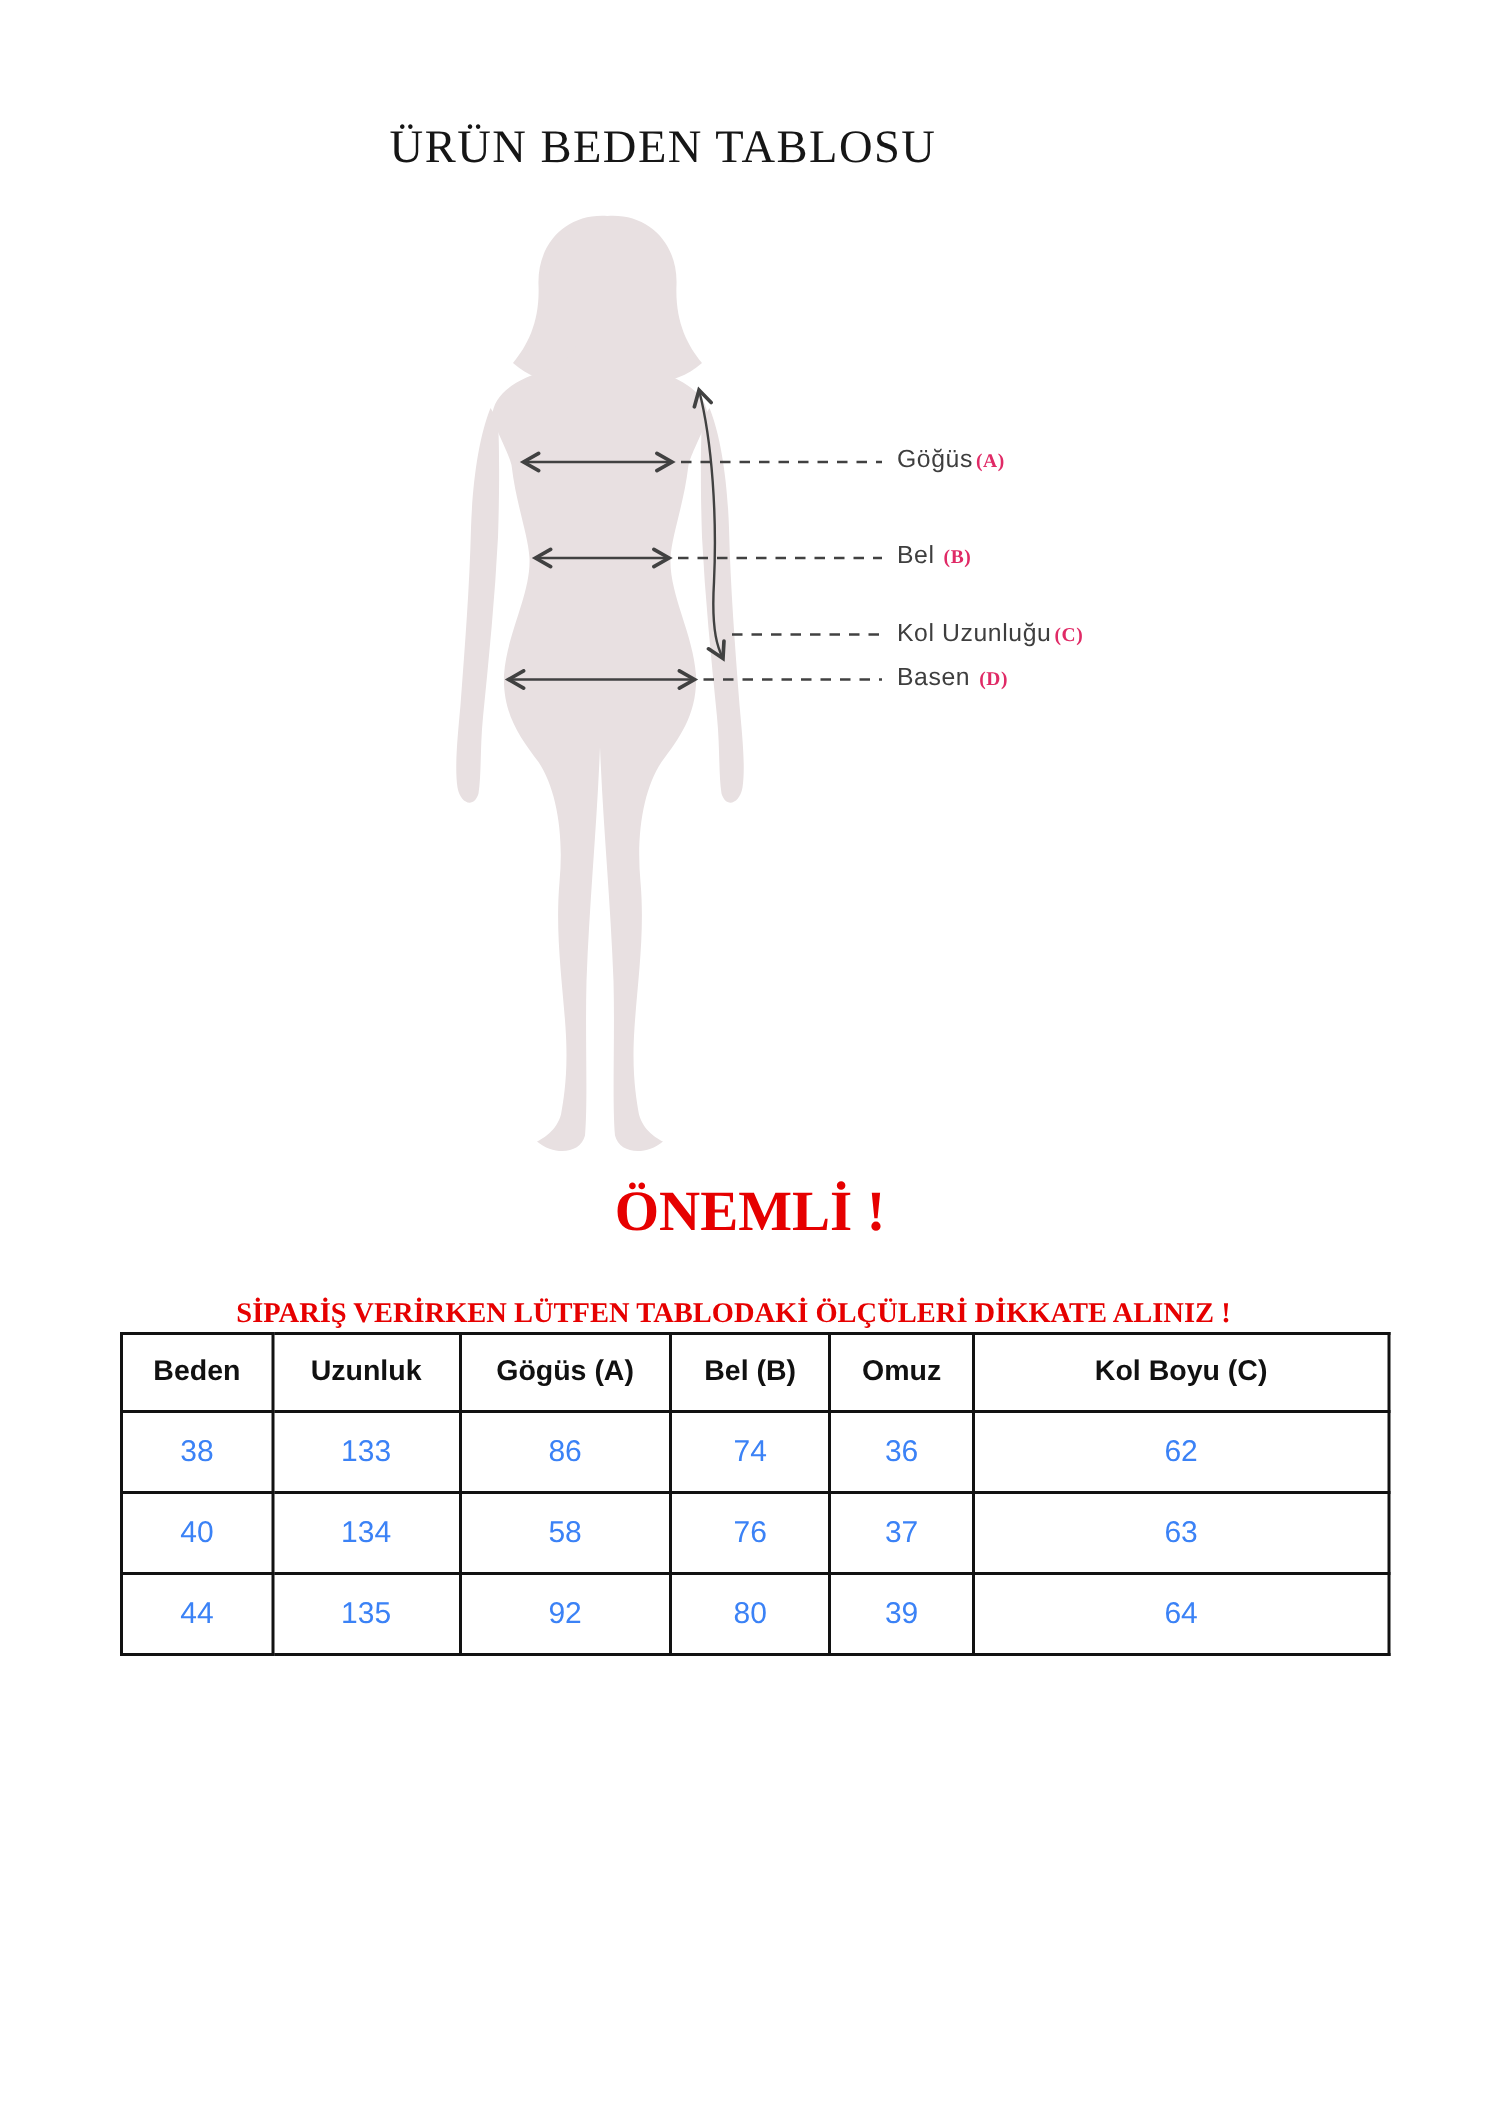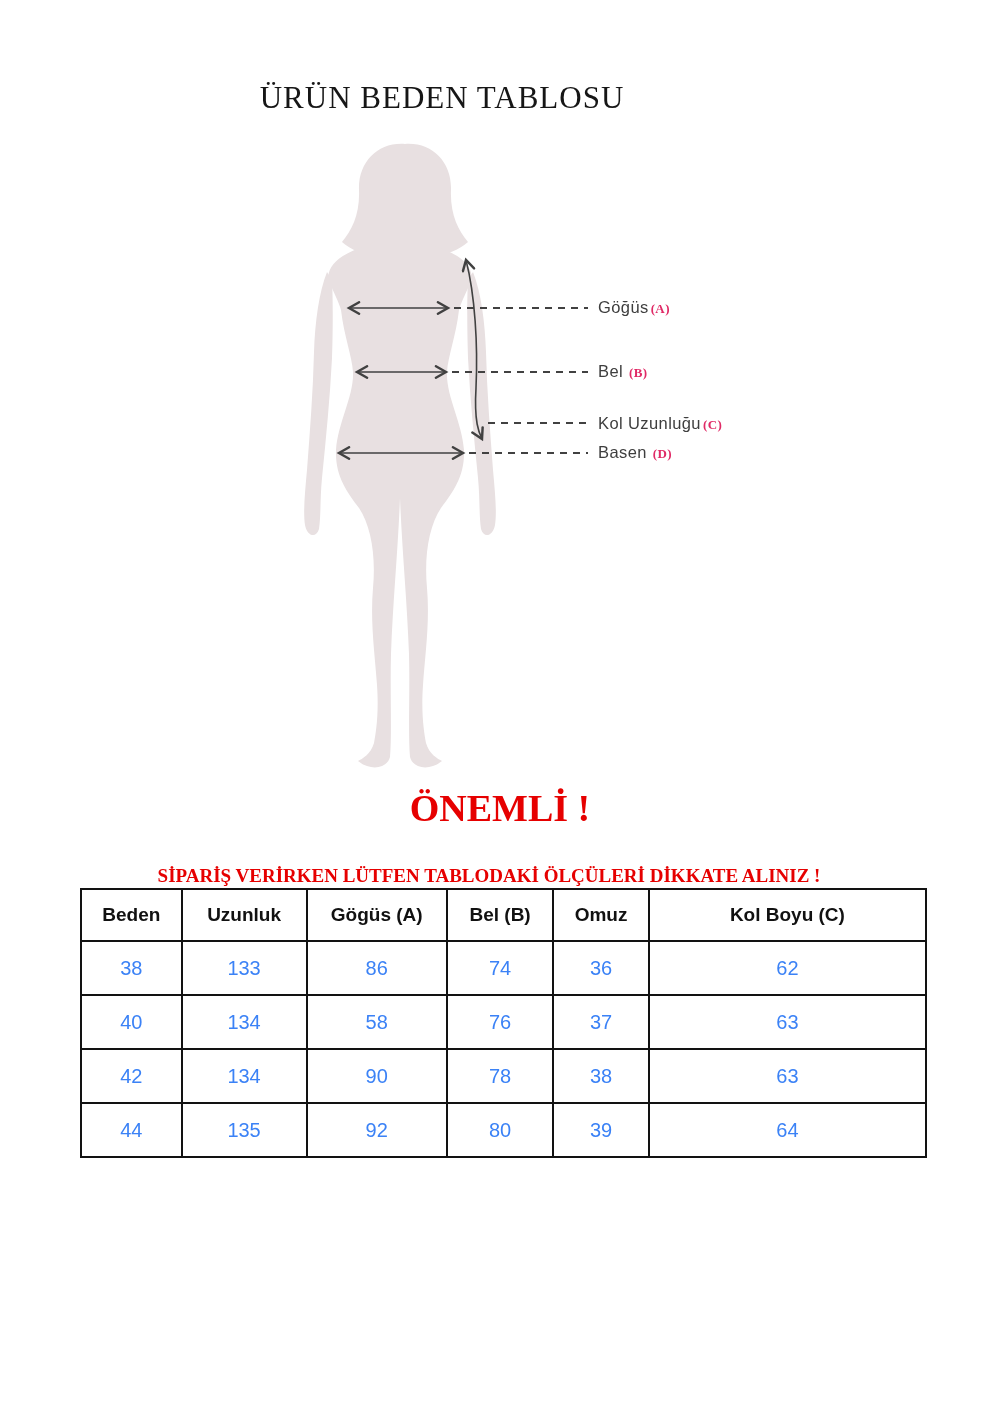--- a/index.html
+++ b/index.html
@@ -144,28 +144,20 @@
       </tr>
       <tr>
         <td>40</td>
         <td>134</td>
         <td>58</td>
         <td>76</td>
         <td>37</td>
         <td>63</td>
       </tr>
       <tr>
-        <td>42</td>
-        <td>134</td>
-        <td>90</td>
-        <td>78</td>
-        <td>38</td>
-        <td>63</td>
-      </tr>
-      <tr>
         <td>44</td>
         <td>135</td>
         <td>92</td>
         <td>80</td>
         <td>39</td>
         <td>64</td>
       </tr>
     </tbody>
 </table>
 

